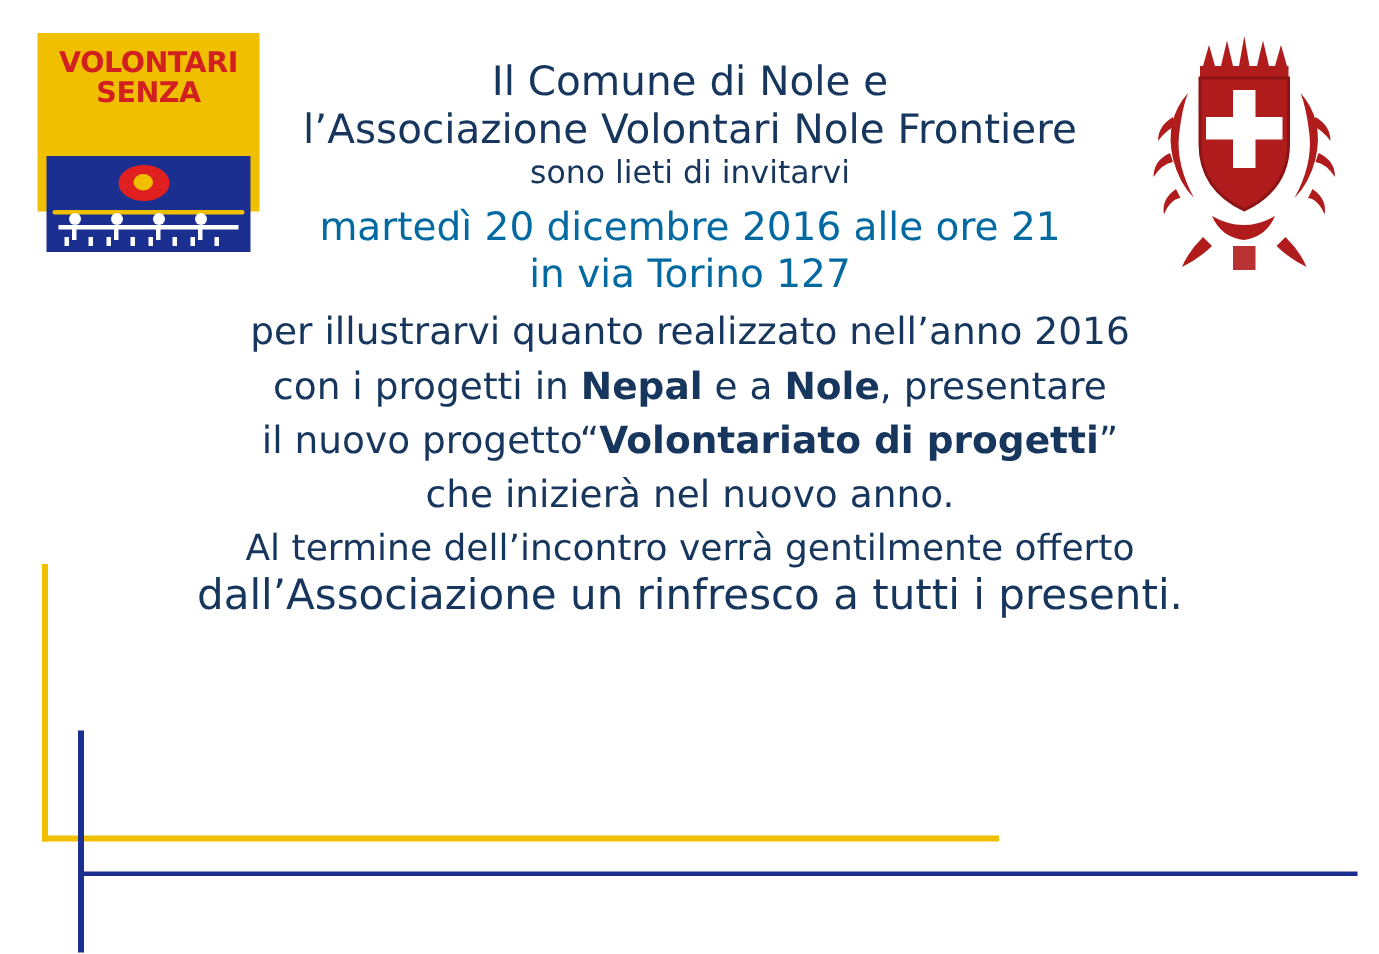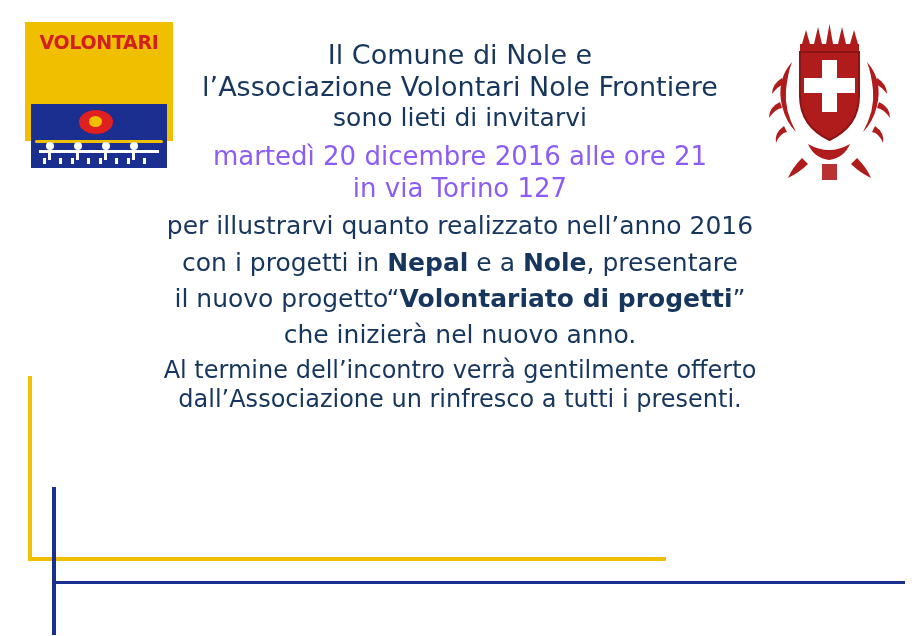--- a/index.html
+++ b/index.html
@@ -132,34 +132,34 @@
     top: 40px;
     width: 700px;
     text-align: center;
   }
   .line {
     font-family: "DejaVu Sans", sans-serif;
     line-height: 1.12;
     white-space: nowrap;
   }
   .l-blue { color: #17365d; }
-  .l-red  { color: #8b5cf6; }
+  .l-red  { color: #0369a1; }
 
   .size-l1 { font-size: 27px; }
   .size-l2 { font-size: 27px; }
-  .size-l3 { font-size: 25px; }
+  .size-l3 { font-size: 21px; }
   .size-red1 { font-size: 26px; }
   .size-red2 { font-size: 26px; }
   .size-red3 { font-size: 26px; }
   .size-body { font-size: 25px; }
   .size-body2 { font-size: 25px; }
   .size-body3 { font-size: 25px; }
   .size-body4 { font-size: 25px; }
   .size-body5 { font-size: 24px; }
-  .size-body6 { font-size: 24px; }
+  .size-body6 { font-size: 28px; }
 
   .gap-1 { margin-top: 2px; }
   .gap-2 { margin-top: 10px; }
   .gap-3 { margin-top: 9px; }
   .gap-4 { margin-top: 8px; }
 
   b.bold { font-weight: bold; }
 
   
   .rule-yellow-v {
@@ -195,20 +195,21 @@
     background: #1a2f8f;
   }
 </style>
 </head>
 <body>
 
 <div class="poster">
 
   <div class="logo-vsf">
     <div class="vsf-text">VOLONTARI</div>
+    <div class="vsf-text" style="margin-top:0">SENZA</div>
     <div class="vsf-art">
       <div class="vsf-sun"></div>
       <div class="vsf-sun-core"></div>
       <div class="vsf-ground"></div>
       <div class="vsf-arms"></div>
       <div class="vsf-figure" style="left:10px">
         <span class="head"></span>
           <span class="body"></span>
           <span class="legs"></span>
       </div>

